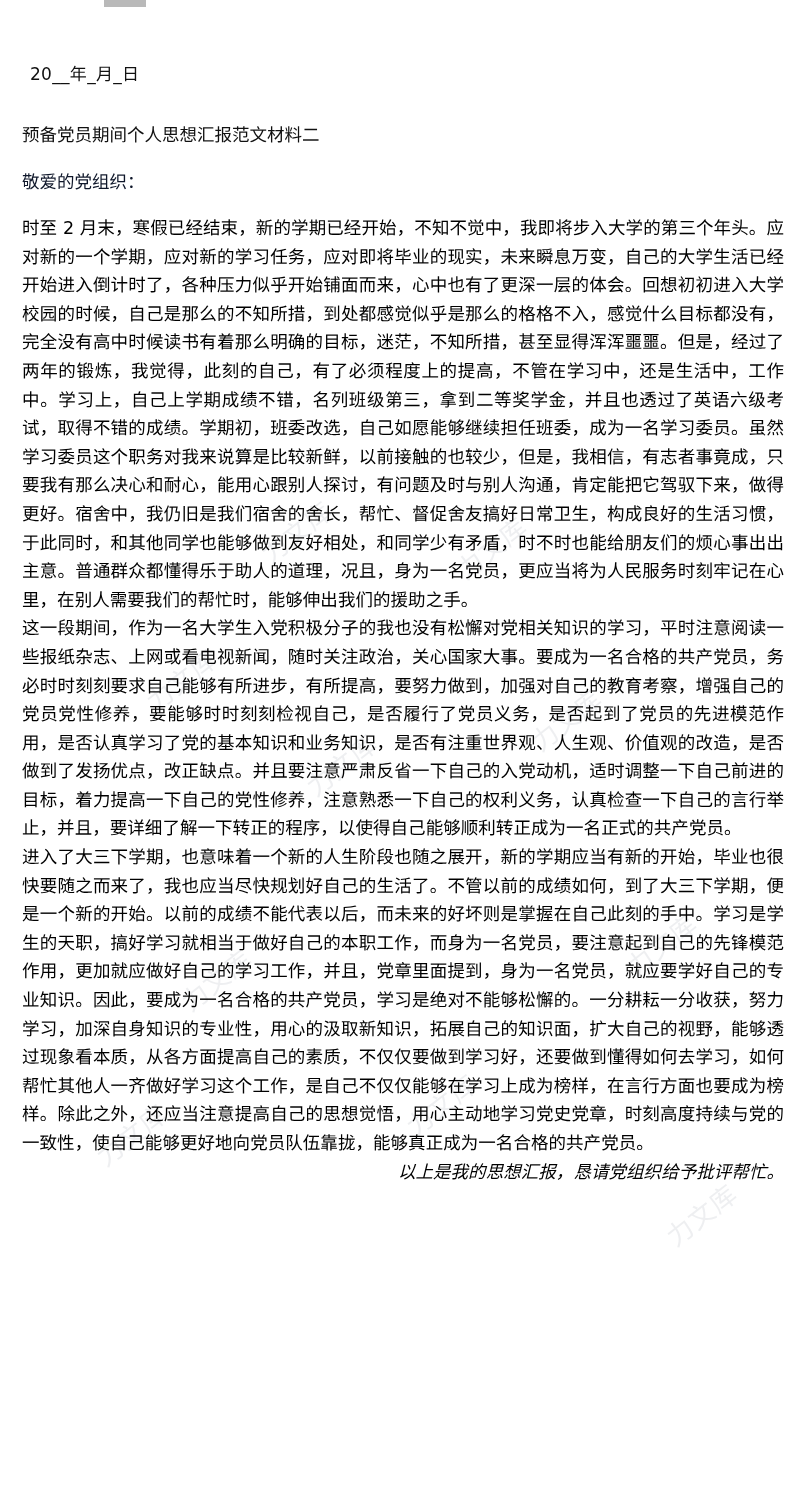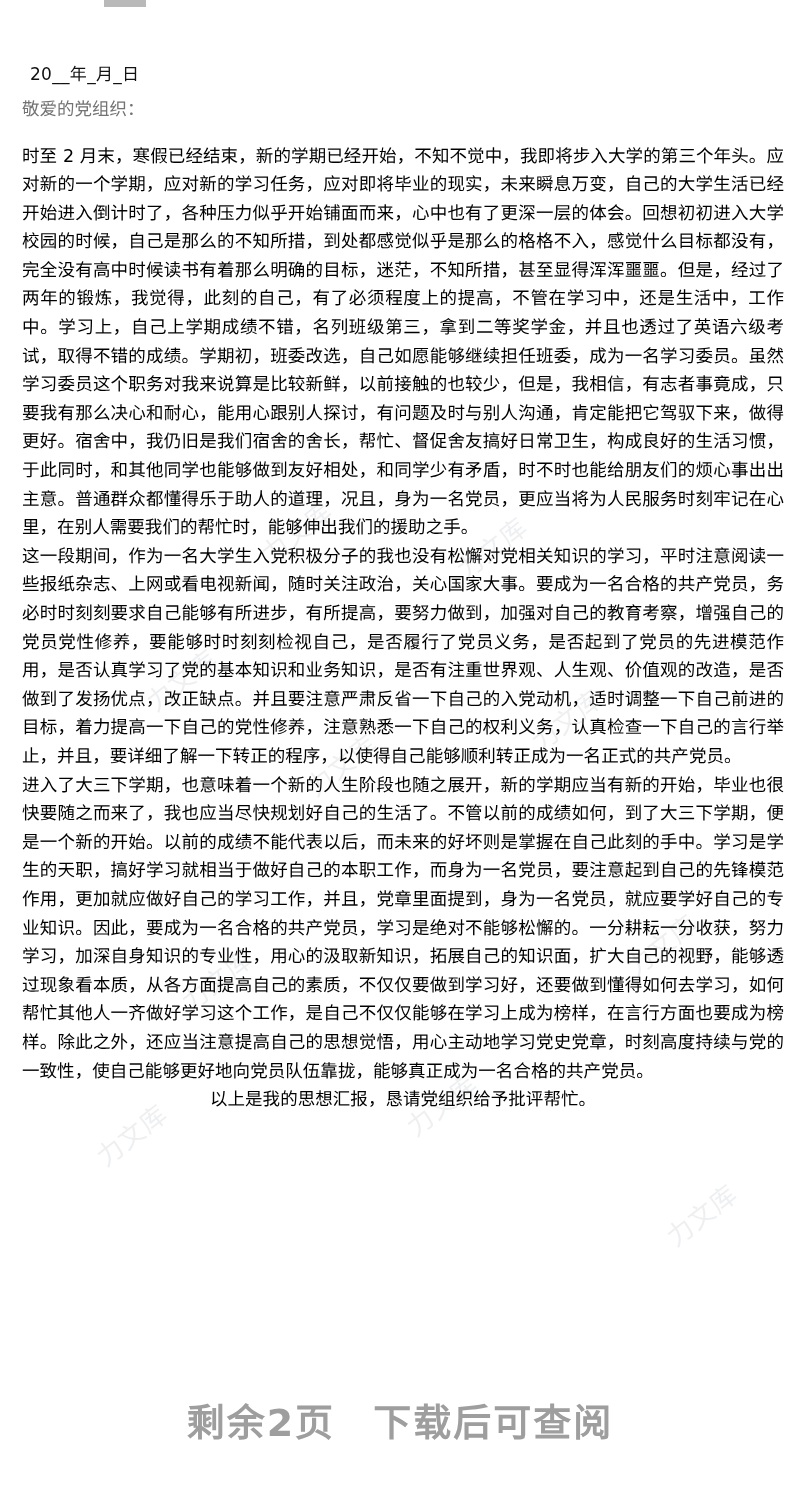--- a/index.html
+++ b/index.html
@@ -99,36 +99,37 @@
   .doc-title {
     font-size: 17.5px;
     line-height: 29px;
     color: #111;
     margin-top: 35px;
   }
 
   .salutation {
     font-size: 17.5px;
     line-height: 29px;
-    color: #737373;
+    color: #0f172a;
     margin-top: 9px;
   }
 
   .para {
     font-size: 17.5px;
     line-height: 28.6px;
     color: #000000;
     margin: 0;
     text-align: justify;
     text-justify: inter-ideograph;
     word-break: break-all;
     letter-spacing: 0.05px;
   }
   .para.last-short {
-    text-align: center;
+    text-align: right;
+    font-style: italic;
   }
 
   
   .paywall {
     position: absolute;
     left: 0;
     top: 1392px;
     width: 800px;
     text-align: center;
     z-index: 3;
@@ -166,29 +167,25 @@
     <span class="wm wm-7">力文库</span>
     <span class="wm wm-8">力文库</span>
     <span class="wm wm-9">力文库</span>
     <span class="wm wm-10">力文库</span>
   </div>
 
   <div class="doc">
 
     <p class="date-line">20__年_月_日</p>
 
+    <p class="doc-title">预备党员期间个人思想汇报范文材料二</p>
 
     <p class="salutation">敬爱的党组织：</p>
 
     <p class="para">时至 2 月末，寒假已经结束，新的学期已经开始，不知不觉中，我即将步入大学的第三个年头。应对新的一个学期，应对新的学习任务，应对即将毕业的现实，未来瞬息万变，自己的大学生活已经开始进入倒计时了，各种压力似乎开始铺面而来，心中也有了更深一层的体会。回想初初进入大学校园的时候，自己是那么的不知所措，到处都感觉似乎是那么的格格不入，感觉什么目标都没有，完全没有高中时候读书有着那么明确的目标，迷茫，不知所措，甚至显得浑浑噩噩。但是，经过了两年的锻炼，我觉得，此刻的自己，有了必须程度上的提高，不管在学习中，还是生活中，工作中。学习上，自己上学期成绩不错，名列班级第三，拿到二等奖学金，并且也透过了英语六级考试，取得不错的成绩。学期初，班委改选，自己如愿能够继续担任班委，成为一名学习委员。虽然学习委员这个职务对我来说算是比较新鲜，以前接触的也较少，但是，我相信，有志者事竟成，只要我有那么决心和耐心，能用心跟别人探讨，有问题及时与别人沟通，肯定能把它驾驭下来，做得更好。宿舍中，我仍旧是我们宿舍的舍长，帮忙、督促舍友搞好日常卫生，构成良好的生活习惯，于此同时，和其他同学也能够做到友好相处，和同学少有矛盾，时不时也能给朋友们的烦心事出出主意。普通群众都懂得乐于助人的道理，况且，身为一名党员，更应当将为人民服务时刻牢记在心里，在别人需要我们的帮忙时，能够伸出我们的援助之手。</p>
     <p class="para">这一段期间，作为一名大学生入党积极分子的我也没有松懈对党相关知识的学习，平时注意阅读一些报纸杂志、上网或看电视新闻，随时关注政治，关心国家大事。要成为一名合格的共产党员，务必时时刻刻要求自己能够有所进步，有所提高，要努力做到，加强对自己的教育考察，增强自己的党员党性修养，要能够时时刻刻检视自己，是否履行了党员义务，是否起到了党员的先进模范作用，是否认真学习了党的基本知识和业务知识，是否有注重世界观、人生观、价值观的改造，是否做到了发扬优点，改正缺点。并且要注意严肃反省一下自己的入党动机，适时调整一下自己前进的目标，着力提高一下自己的党性修养，注意熟悉一下自己的权利义务，认真检查一下自己的言行举止，并且，要详细了解一下转正的程序，以使得自己能够顺利转正成为一名正式的共产党员。</p>
     <p class="para">进入了大三下学期，也意味着一个新的人生阶段也随之展开，新的学期应当有新的开始，毕业也很快要随之而来了，我也应当尽快规划好自己的生活了。不管以前的成绩如何，到了大三下学期，便是一个新的开始。以前的成绩不能代表以后，而未来的好坏则是掌握在自己此刻的手中。学习是学生的天职，搞好学习就相当于做好自己的本职工作，而身为一名党员，要注意起到自己的先锋模范作用，更加就应做好自己的学习工作，并且，党章里面提到，身为一名党员，就应要学好自己的专业知识。因此，要成为一名合格的共产党员，学习是绝对不能够松懈的。一分耕耘一分收获，努力学习，加深自身知识的专业性，用心的汲取新知识，拓展自己的知识面，扩大自己的视野，能够透过现象看本质，从各方面提高自己的素质，不仅仅要做到学习好，还要做到懂得如何去学习，如何帮忙其他人一齐做好学习这个工作，是自己不仅仅能够在学习上成为榜样，在言行方面也要成为榜样。除此之外，还应当注意提高自己的思想觉悟，用心主动地学习党史党章，时刻高度持续与党的一致性，使自己能够更好地向党员队伍靠拢，能够真正成为一名合格的共产党员。</p>
     <p class="para last-short">以上是我的思想汇报，恳请党组织给予批评帮忙。</p>
 
   </div>
 
-  <div class="paywall">
-    <span class="paywall-text">剩余2页</span>
-    <span class="paywall-gap"></span>
-    <span class="paywall-text">下载后可查阅</span>
-  </div>
 
 </div>
 
 </body></html>

